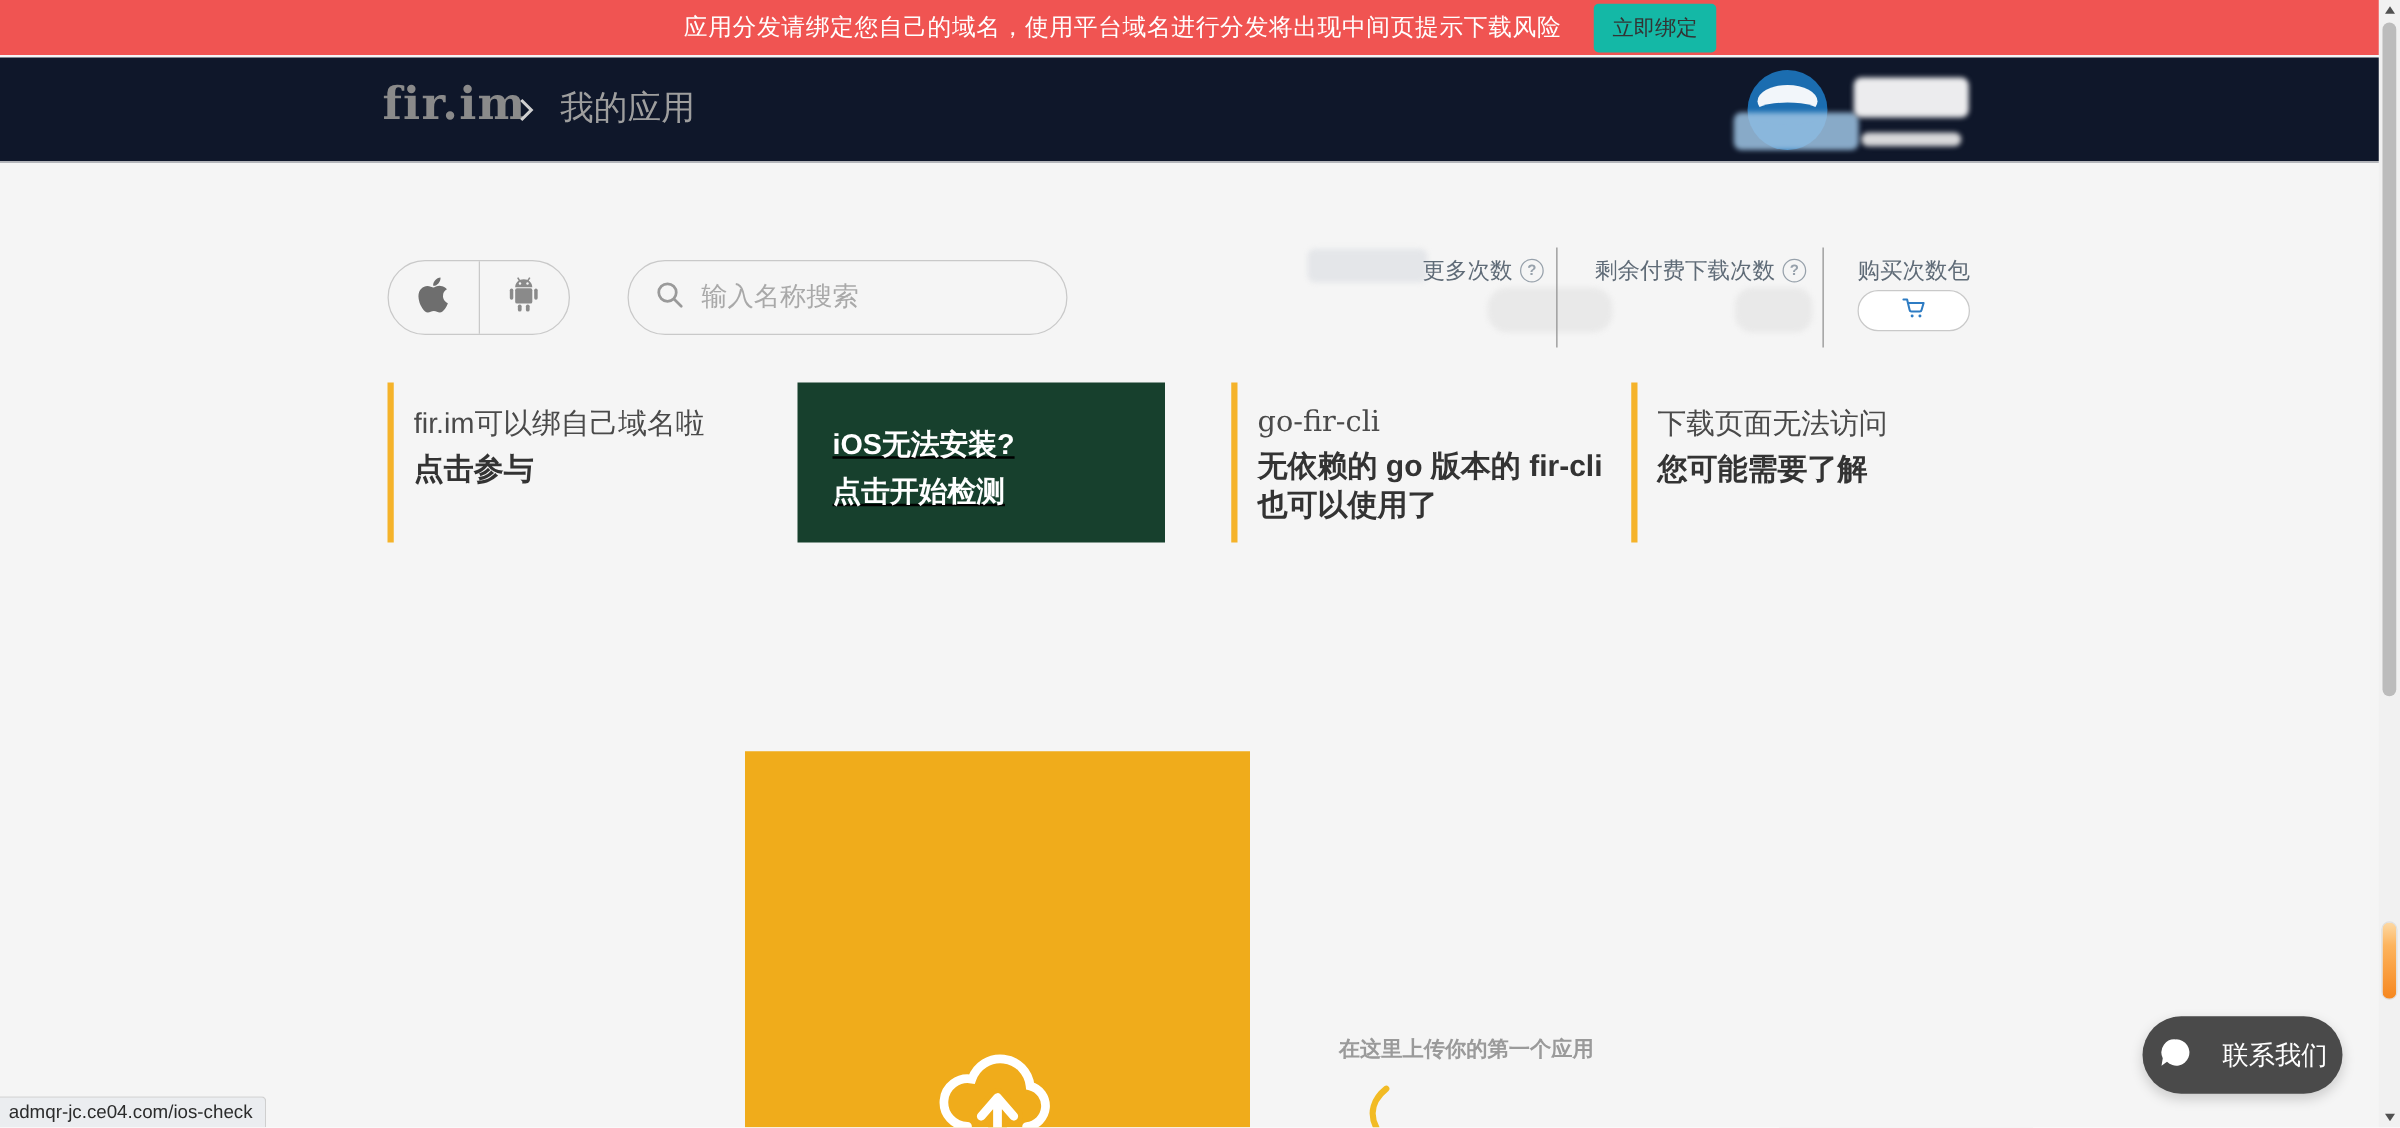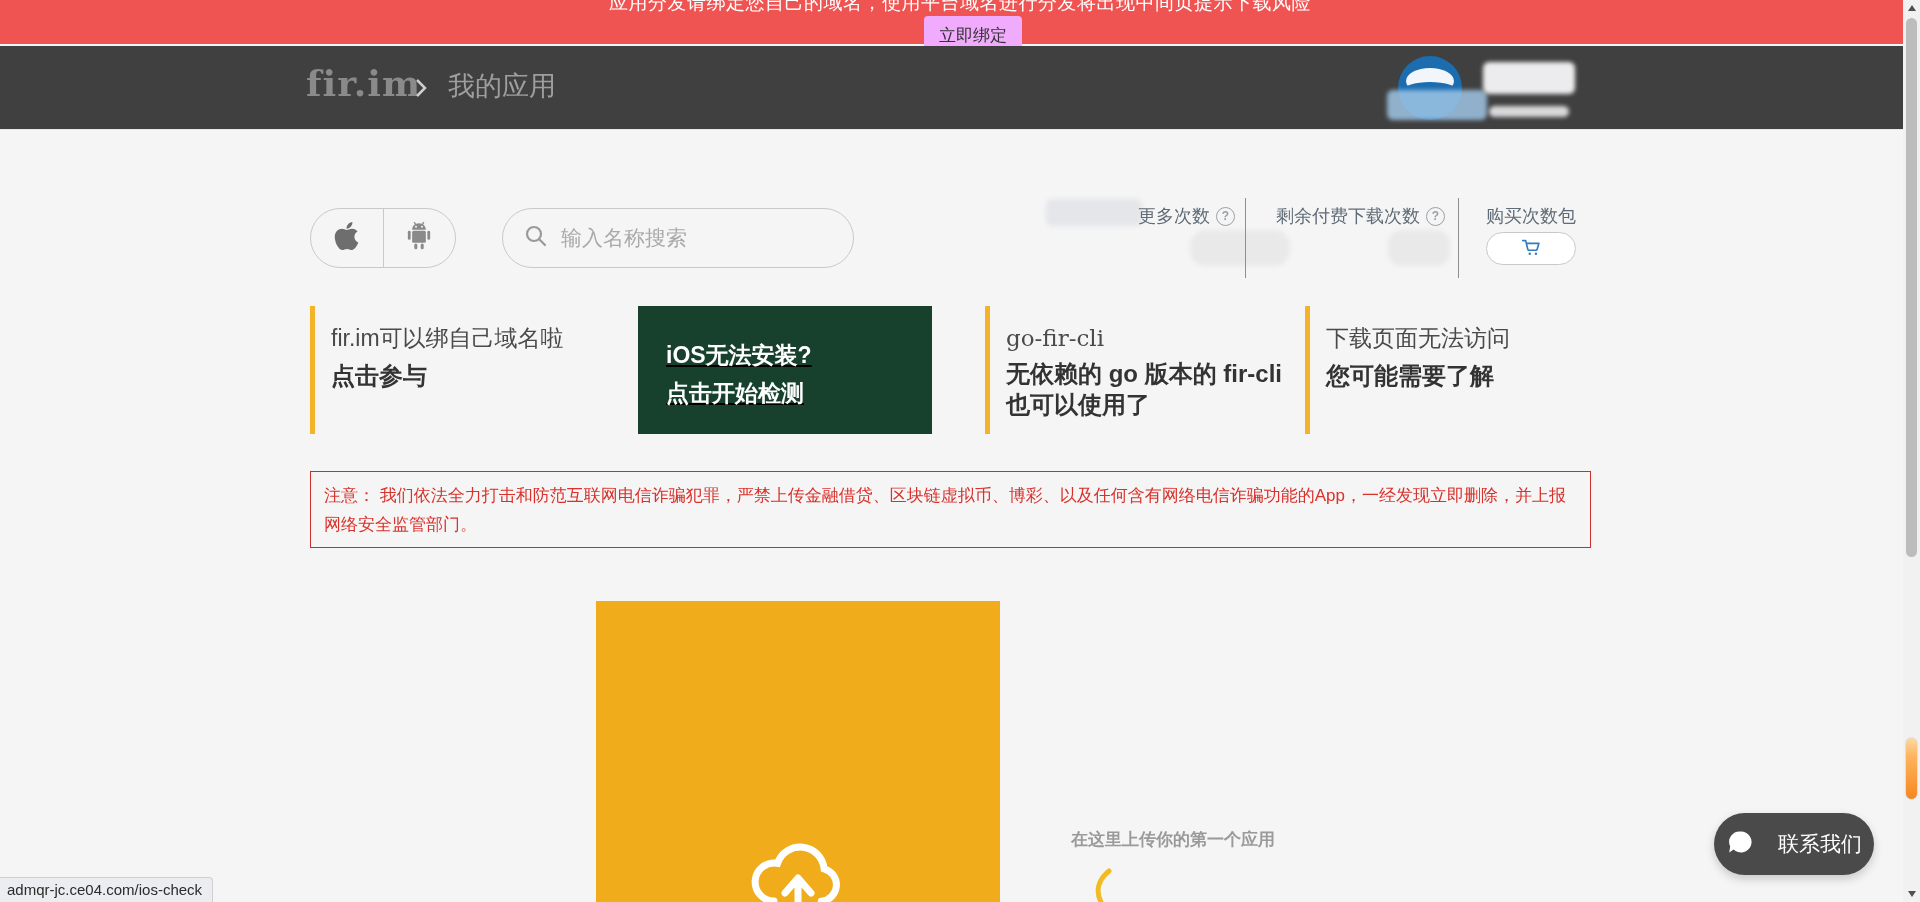--- a/index.html
+++ b/index.html
@@ -1,28 +1,28 @@
 <!DOCTYPE html>
 <html><head>
 <meta charset="utf-8">
 <style>
   * { margin:0; padding:0; box-sizing:border-box; }
   body { font-family:"Liberation Sans", sans-serif; }
   .page { position:relative; width:1920px; height:902px; background:#f5f5f5; overflow:hidden; }
 
   
   .banner { position:absolute; left:0; top:0; width:1920px; height:44px;
-    background:#F05452; display:flex; align-items:center; justify-content:center;flex-direction:column; }
+    background:#F05452; display:flex; align-items:center; justify-content:center; }
   .banner-msg { color:#fff; font-size:19px; letter-spacing:0.5px; }
-  .banner-btn { margin-left:26px; background:#f0abfc; color:#333; font-size:17px;
+  .banner-btn { margin-left:26px; background:#14b8a6; color:#333; font-size:17px;
     border:none; border-radius:4px; padding:8px 15px; cursor:pointer; }
 
   
   .header { position:absolute; left:0; top:46px; width:1920px; height:84px;
-    background:#404040; border-bottom:1px solid #e8e8e8; }
+    background:#0f172a; border-bottom:1px solid #e8e8e8; }
   .logo { position:absolute; left:306px; top:16px; font-family:"DejaVu Serif", serif;
     font-weight:bold; font-size:36px; color:#8a8a8a; letter-spacing:1px; cursor:pointer; }
   .crumb-sep { position:absolute; left:412px; top:28px; }
   .breadcrumb { position:absolute; left:448px; top:22px; font-size:27px; color:#9e9e9e; }
   .avatar-wrap { position:absolute; left:1395px; top:10px; width:200px; height:68px; cursor:pointer; }
   .avatar { position:absolute; left:3px; top:0px; width:64px; height:64px; border-radius:50%;
     background:#1b6db0; overflow:hidden; }
   .avatar .swoosh1 { position:absolute; left:8px; top:12px; width:48px; height:26px;
     border-radius:50%; background:#f2f6fa; }
   .avatar .swoosh2 { position:absolute; left:4px; top:26px; width:56px; height:18px;
@@ -213,21 +213,20 @@
   <div class="promo bordered" style="left:985px; width:300px;">
     <div class="promo-title serif-title">go-fir-cli</div>
     <div class="promo-sub" style="line-height:31px;">无依赖的 go 版本的 fir-cli 也可以使用了</div>
   </div>
 
   <div class="promo bordered" style="left:1305px; width:280px;">
     <div class="promo-title">下载页面无法访问</div>
     <div class="promo-sub">您可能需要了解</div>
   </div>
 
-  <div class="warning">注意： 我们依法全力打击和防范互联网电信诈骗犯罪，严禁上传金融借贷、区块链虚拟币、博彩、以及任何含有网络电信诈骗功能的App，一经发现立即删除，并上报网络安全监管部门。</div>
 
   <div class="upload-card">
     <div class="cloud-icon">
       <svg width="112" height="100" viewBox="0 0 112 100">
         <path d="M32 82 a19 19 0 1 1 3.5 -37.7 a24 24 0 0 1 46.6 5.5 a16.5 16.5 0 0 1 -2.8 32.4" fill="none" stroke="#fff" stroke-width="7" stroke-linecap="round"></path>
         <g stroke="#F0AC1B" stroke-width="15" stroke-linecap="round" stroke-linejoin="round" fill="none">
           <path d="M56 97 V62 M43 74 L56 59 L69 74"></path>
         </g>
         <g stroke="#fff" stroke-width="7" stroke-linecap="round" stroke-linejoin="round" fill="none">
           <path d="M56 97 V62 M43 74 L56 59 L69 74"></path>

